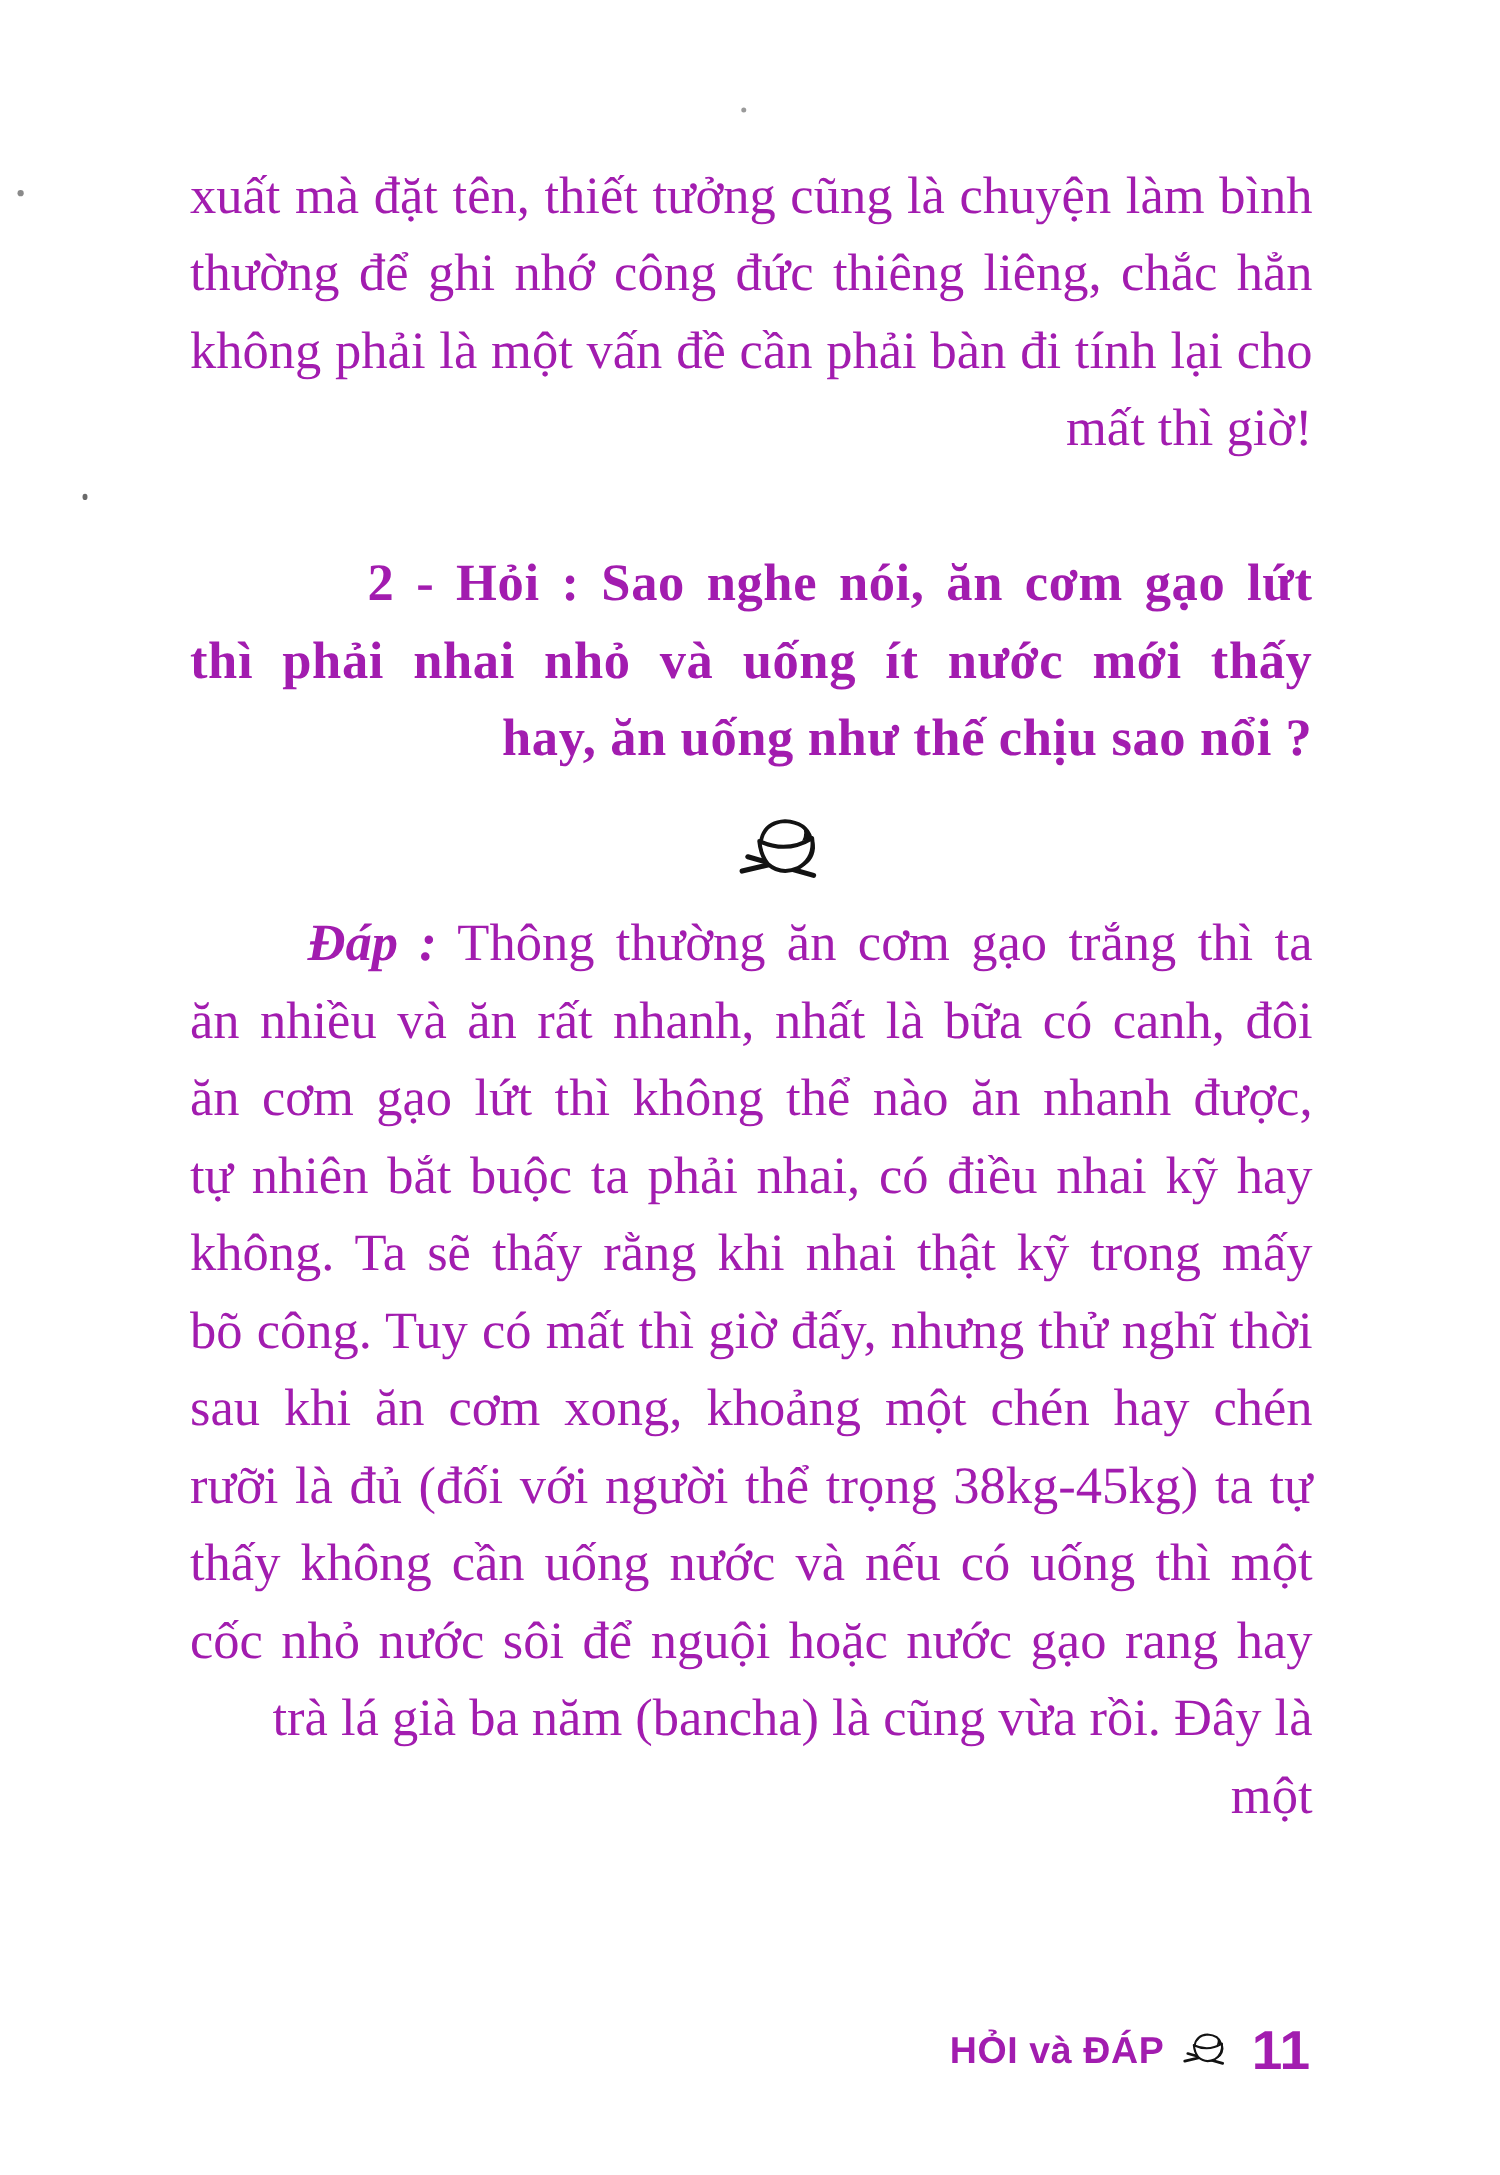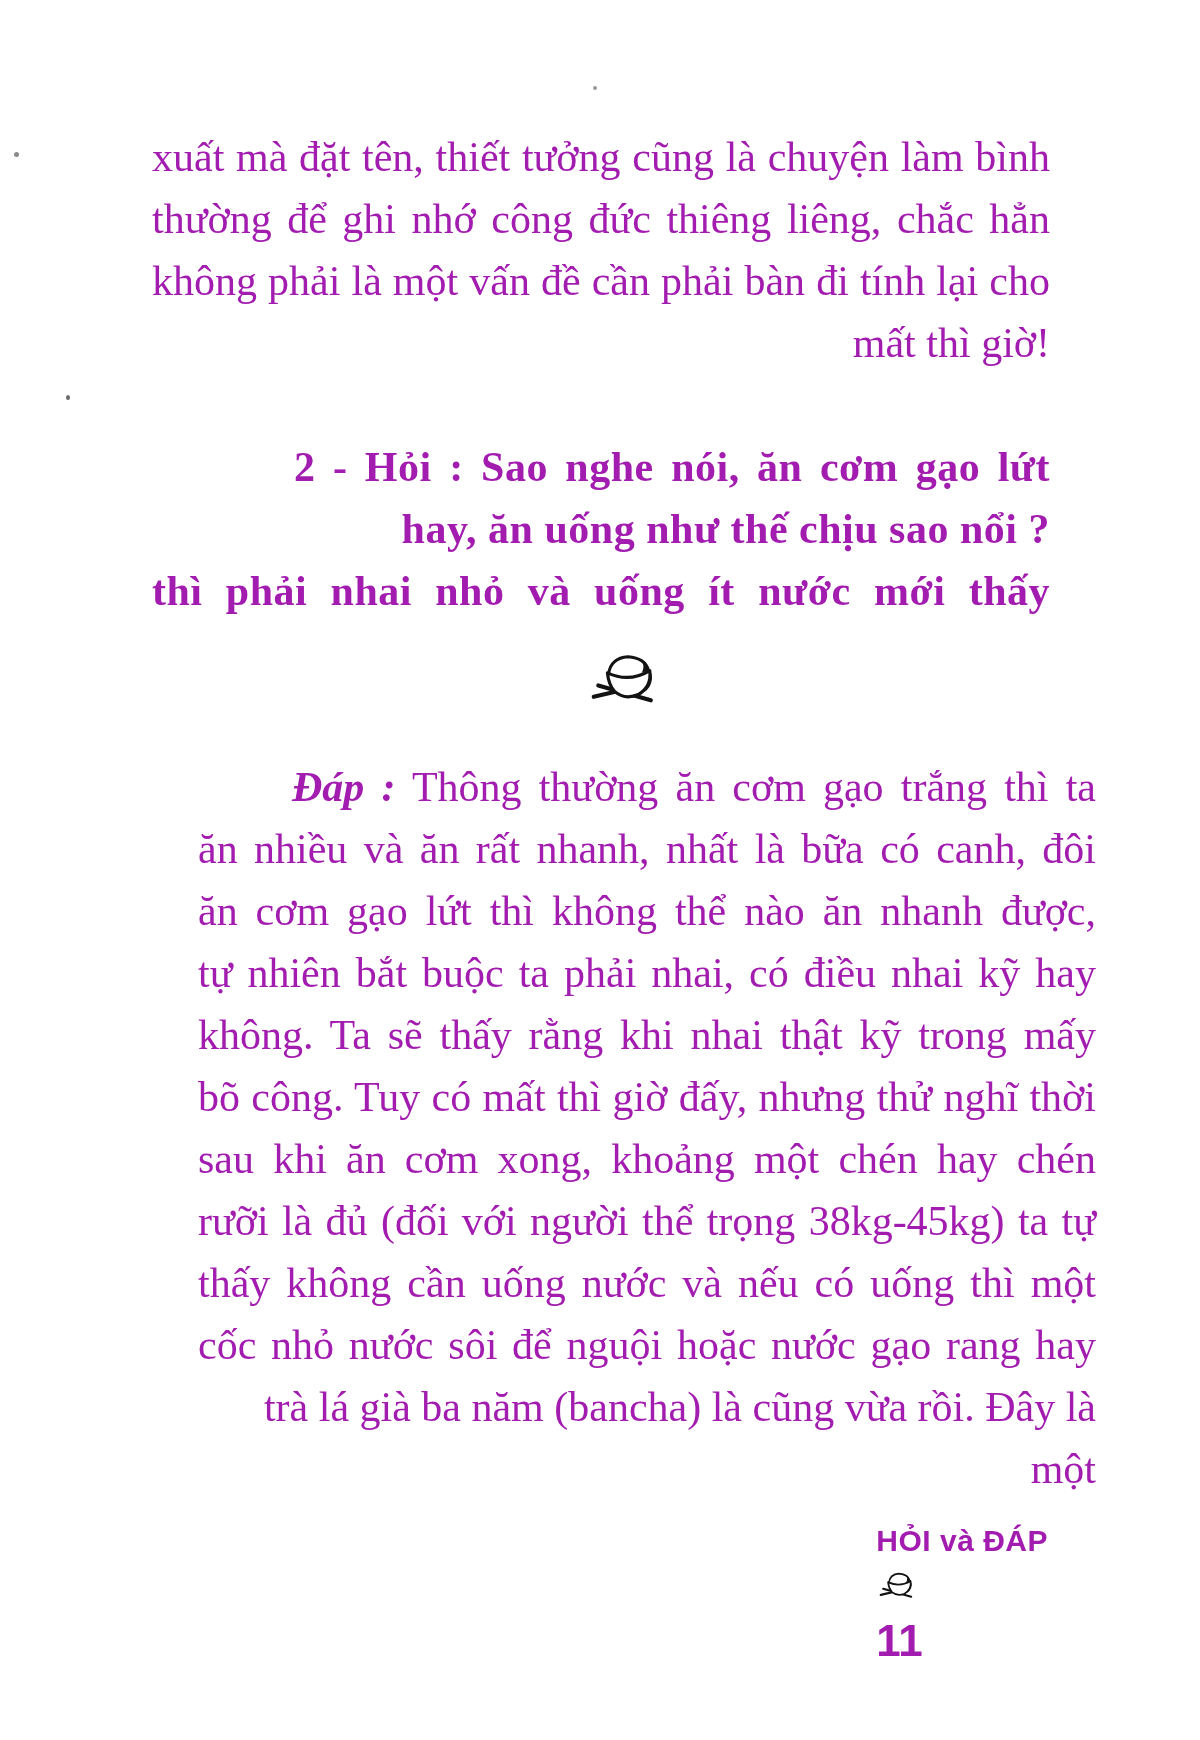--- a/index.html
+++ b/index.html
@@ -17,35 +17,34 @@
     left:152px; width:898px;
     font-size:42px;
     line-height:62px;
   }
   .line { text-align:right; }
   .line.j { text-align:justify; text-align-last:justify; }
   .para-open { top:126px; }
   .question  { top:436px; font-weight:bold; }
   .question .line { letter-spacing:0.5px; }
   .indent-q  { padding-left:142px; }
-  .answer    { top:756px;margin-left:46px; }
+  .answer    { top:724px; }
   .indent-a  { padding-left:94px; }
   .dap { font-weight:bold; font-style:italic; }
 
   .ornament {
     position:absolute; left:582px; top:650px;
     width:92px; height:64px;
   }
   .ornament svg { width:100%; height:100%; }
 
   .footer {
-    position:absolute; top:1524px; right:152px;
-    display:flex; align-items:flex-start; gap:12px;
+    position:absolute; top:1616px; right:152px;
+    display:flex; align-items:center; gap:12px;
     font-family:"Liberation Sans","DejaVu Sans",sans-serif;
-    flex-direction:column;
   }
   .running  { font-weight:bold; font-size:30px; letter-spacing:0.5px; }
   .footer-icon { width:46px; height:34px; }
   .pagenum  { font-size:44px; font-weight:bold; }
 
   .speck { position:absolute; border-radius:50%; background:#6a6a6a; }
   .speck.s1 { left:14px;  top:152px; width:5px; height:5px; background:#8a8a8a; }
   .speck.s2 { left:66px;  top:395px; width:4px; height:5px; }
   .speck.s3 { left:593px; top:86px;  width:4px; height:4px; background:#9a9a9a; }
 </style>
@@ -75,22 +74,22 @@
 
   <div class="col para-open">
     <div class="line j">xuất mà đặt tên, thiết tưởng cũng là chuyện làm bình</div>
     <div class="line j">thường để ghi nhớ công đức thiêng liêng, chắc hẳn</div>
     <div class="line j">không phải là một vấn đề cần phải bàn đi tính lại cho</div>
     <div class="line">mất thì giờ!</div>
   </div>
 
   <div class="col question">
     <div class="line j indent-q">2 - Hỏi : Sao nghe nói, ăn cơm gạo lứt</div>
+    <div class="line j">thì phải nhai nhỏ và uống ít nước mới thấy</div>
     <div class="line">hay, ăn uống như thế chịu sao nổi ?</div>
-    <div class="line j">thì phải nhai nhỏ và uống ít nước mới thấy</div>
   </div>
 
   <div class="ornament">
     <svg>
       <use href="#bowl-glyph"></use>
     </svg>
   </div>
 
   <div class="col answer">
     <div class="line j indent-a">

